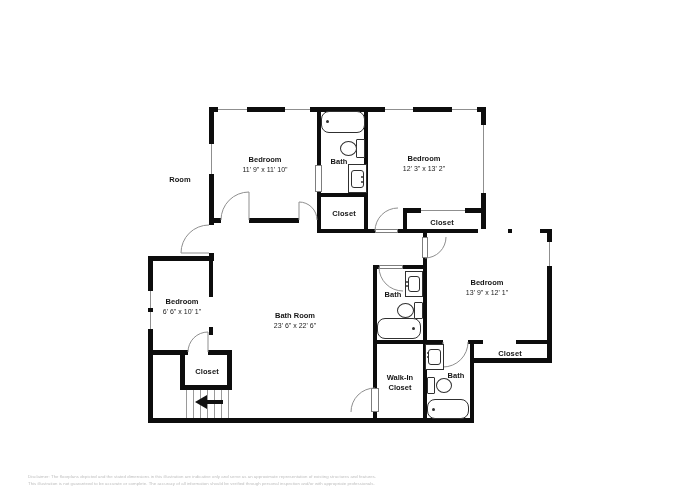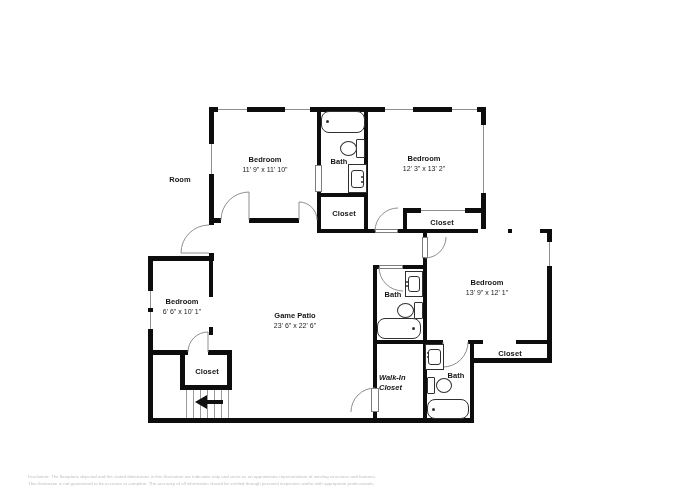--- a/index.html
+++ b/index.html
@@ -14,21 +14,21 @@
   .sink{border-width:1px;border-radius:3px;}
   .bowl{border-width:1.2px;border-radius:50%;}
   .tank{border-width:1.2px;border-radius:1px;}
   .dot{position:absolute;background:#303030;border-radius:50%;}
   .lbl{position:absolute;transform:translate(-50%,-50%);font-size:7.5px;font-weight:700;
        color:#141414;white-space:nowrap;text-align:center;letter-spacing:.1px;}
   .room-lbl{position:absolute;transform:translate(-50%,-50%);text-align:center;line-height:9.5px;}
   .room-lbl .nm{font-size:7.5px;font-weight:700;color:#141414;white-space:nowrap;}
   .room-lbl .dm{font-size:7px;font-weight:400;color:#1c1c1c;white-space:nowrap;}
   .lbl-wrap{position:absolute;transform:translate(-50%,-50%);font-size:7.5px;font-weight:700;
-       color:#141414;width:42px;line-height:9.5px;font-style:italic;}
+       color:#141414;text-align:center;width:42px;line-height:9.5px;}
   .stairs{position:absolute;left:186px;top:390px;width:44px;height:28px;
        background:repeating-linear-gradient(90deg,#9a9a9a 0 1px,#ffffff 1px 7px);}
   .arrow-shaft{position:absolute;left:207px;top:400px;width:16px;height:4px;background:#111;}
   .arrow-head{position:absolute;left:195px;top:395px;width:0;height:0;
        border-top:7px solid transparent;border-bottom:7px solid transparent;border-right:12px solid #111;}
   .overlay{position:absolute;left:0;top:0;pointer-events:none;}
   .disc{position:absolute;left:28px;font-size:4.3px;color:#bdbdbd;white-space:nowrap;letter-spacing:.05px;}
 </style>
 </head>
 <body>
@@ -158,21 +158,21 @@
     <div class="nm">Bedroom</div>
     <div class="dm">13' 9" x 12' 1"</div>
   </div>
 
   <div class="room-lbl" style="left:182px;top:306px">
     <div class="nm">Bedroom</div>
     <div class="dm">6' 6" x 10' 1"</div>
   </div>
 
   <div class="room-lbl" style="left:295px;top:320px">
-    <div class="nm">Game Patio</div>
+    <div class="nm">Bath Room</div>
     <div class="dm">23' 6" x 22' 6"</div>
   </div>
 
   <div class="lbl" style="left:339px;top:161px">Bath</div>
   <div class="lbl" style="left:393px;top:294px">Bath</div>
   <div class="lbl" style="left:456px;top:375px">Bath</div>
 
   <div class="lbl" style="left:344px;top:213px">Closet</div>
   <div class="lbl" style="left:442px;top:222px">Closet</div>
   <div class="lbl" style="left:510px;top:353px">Closet</div>

